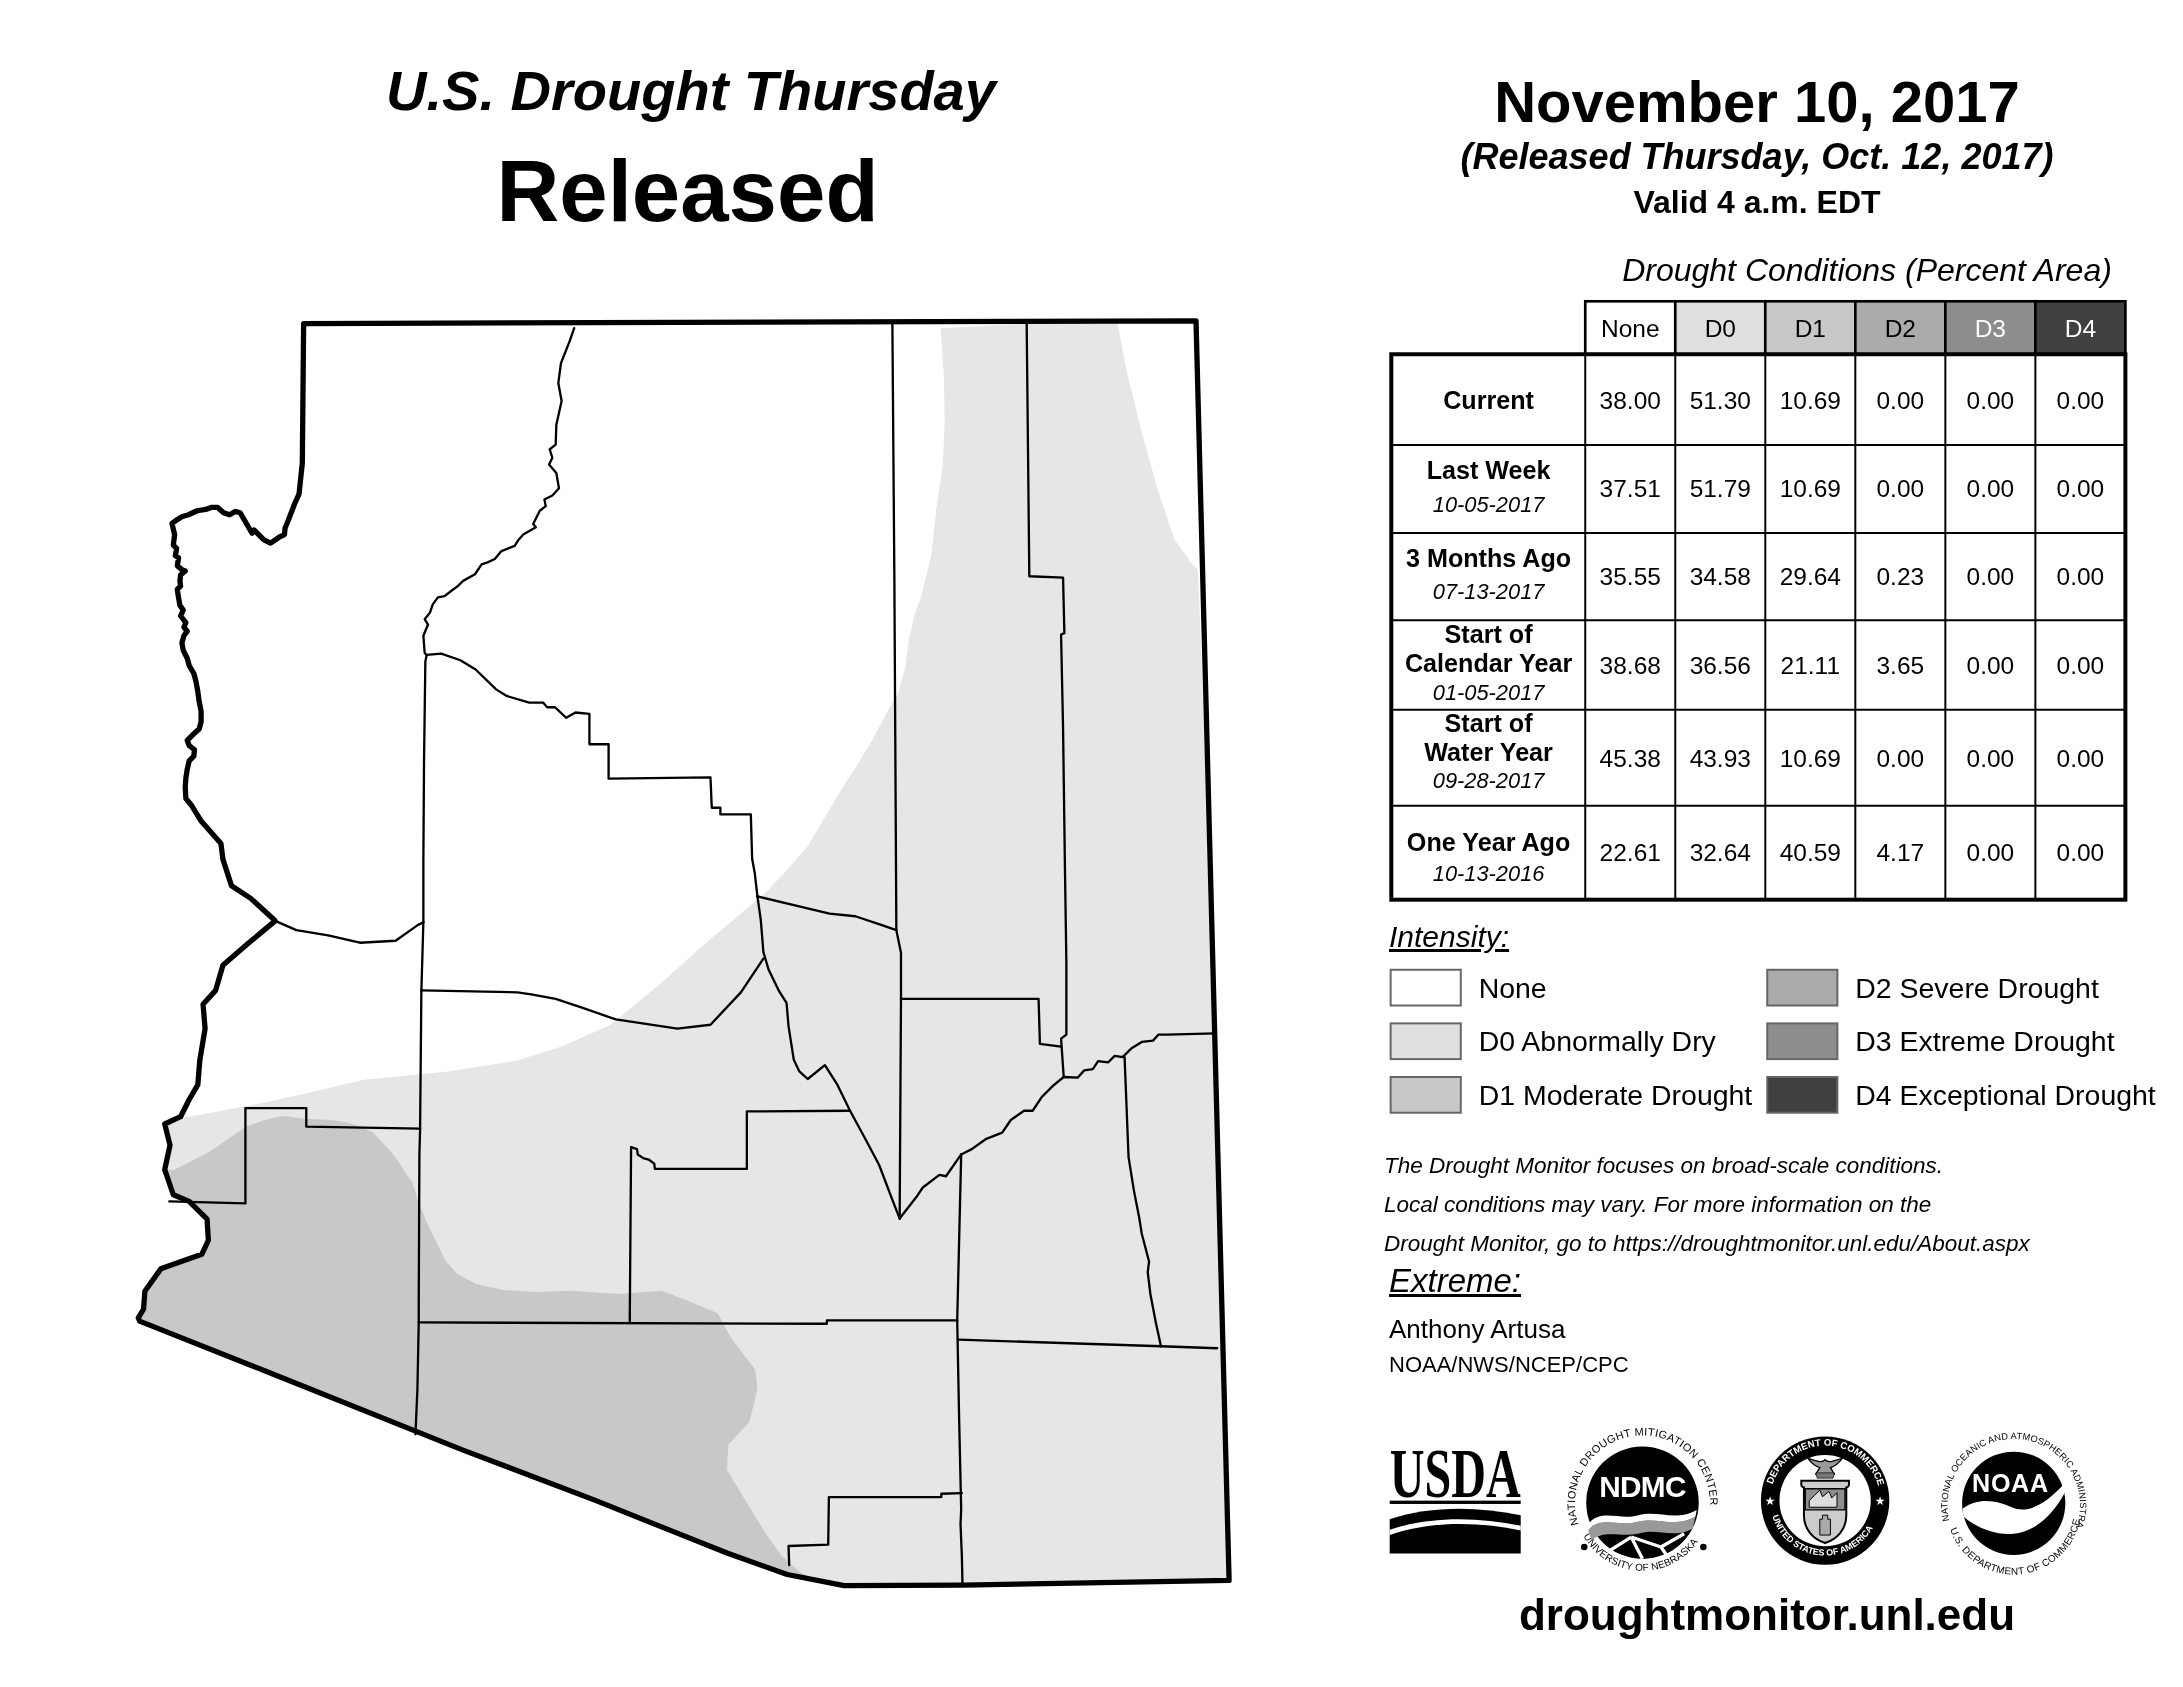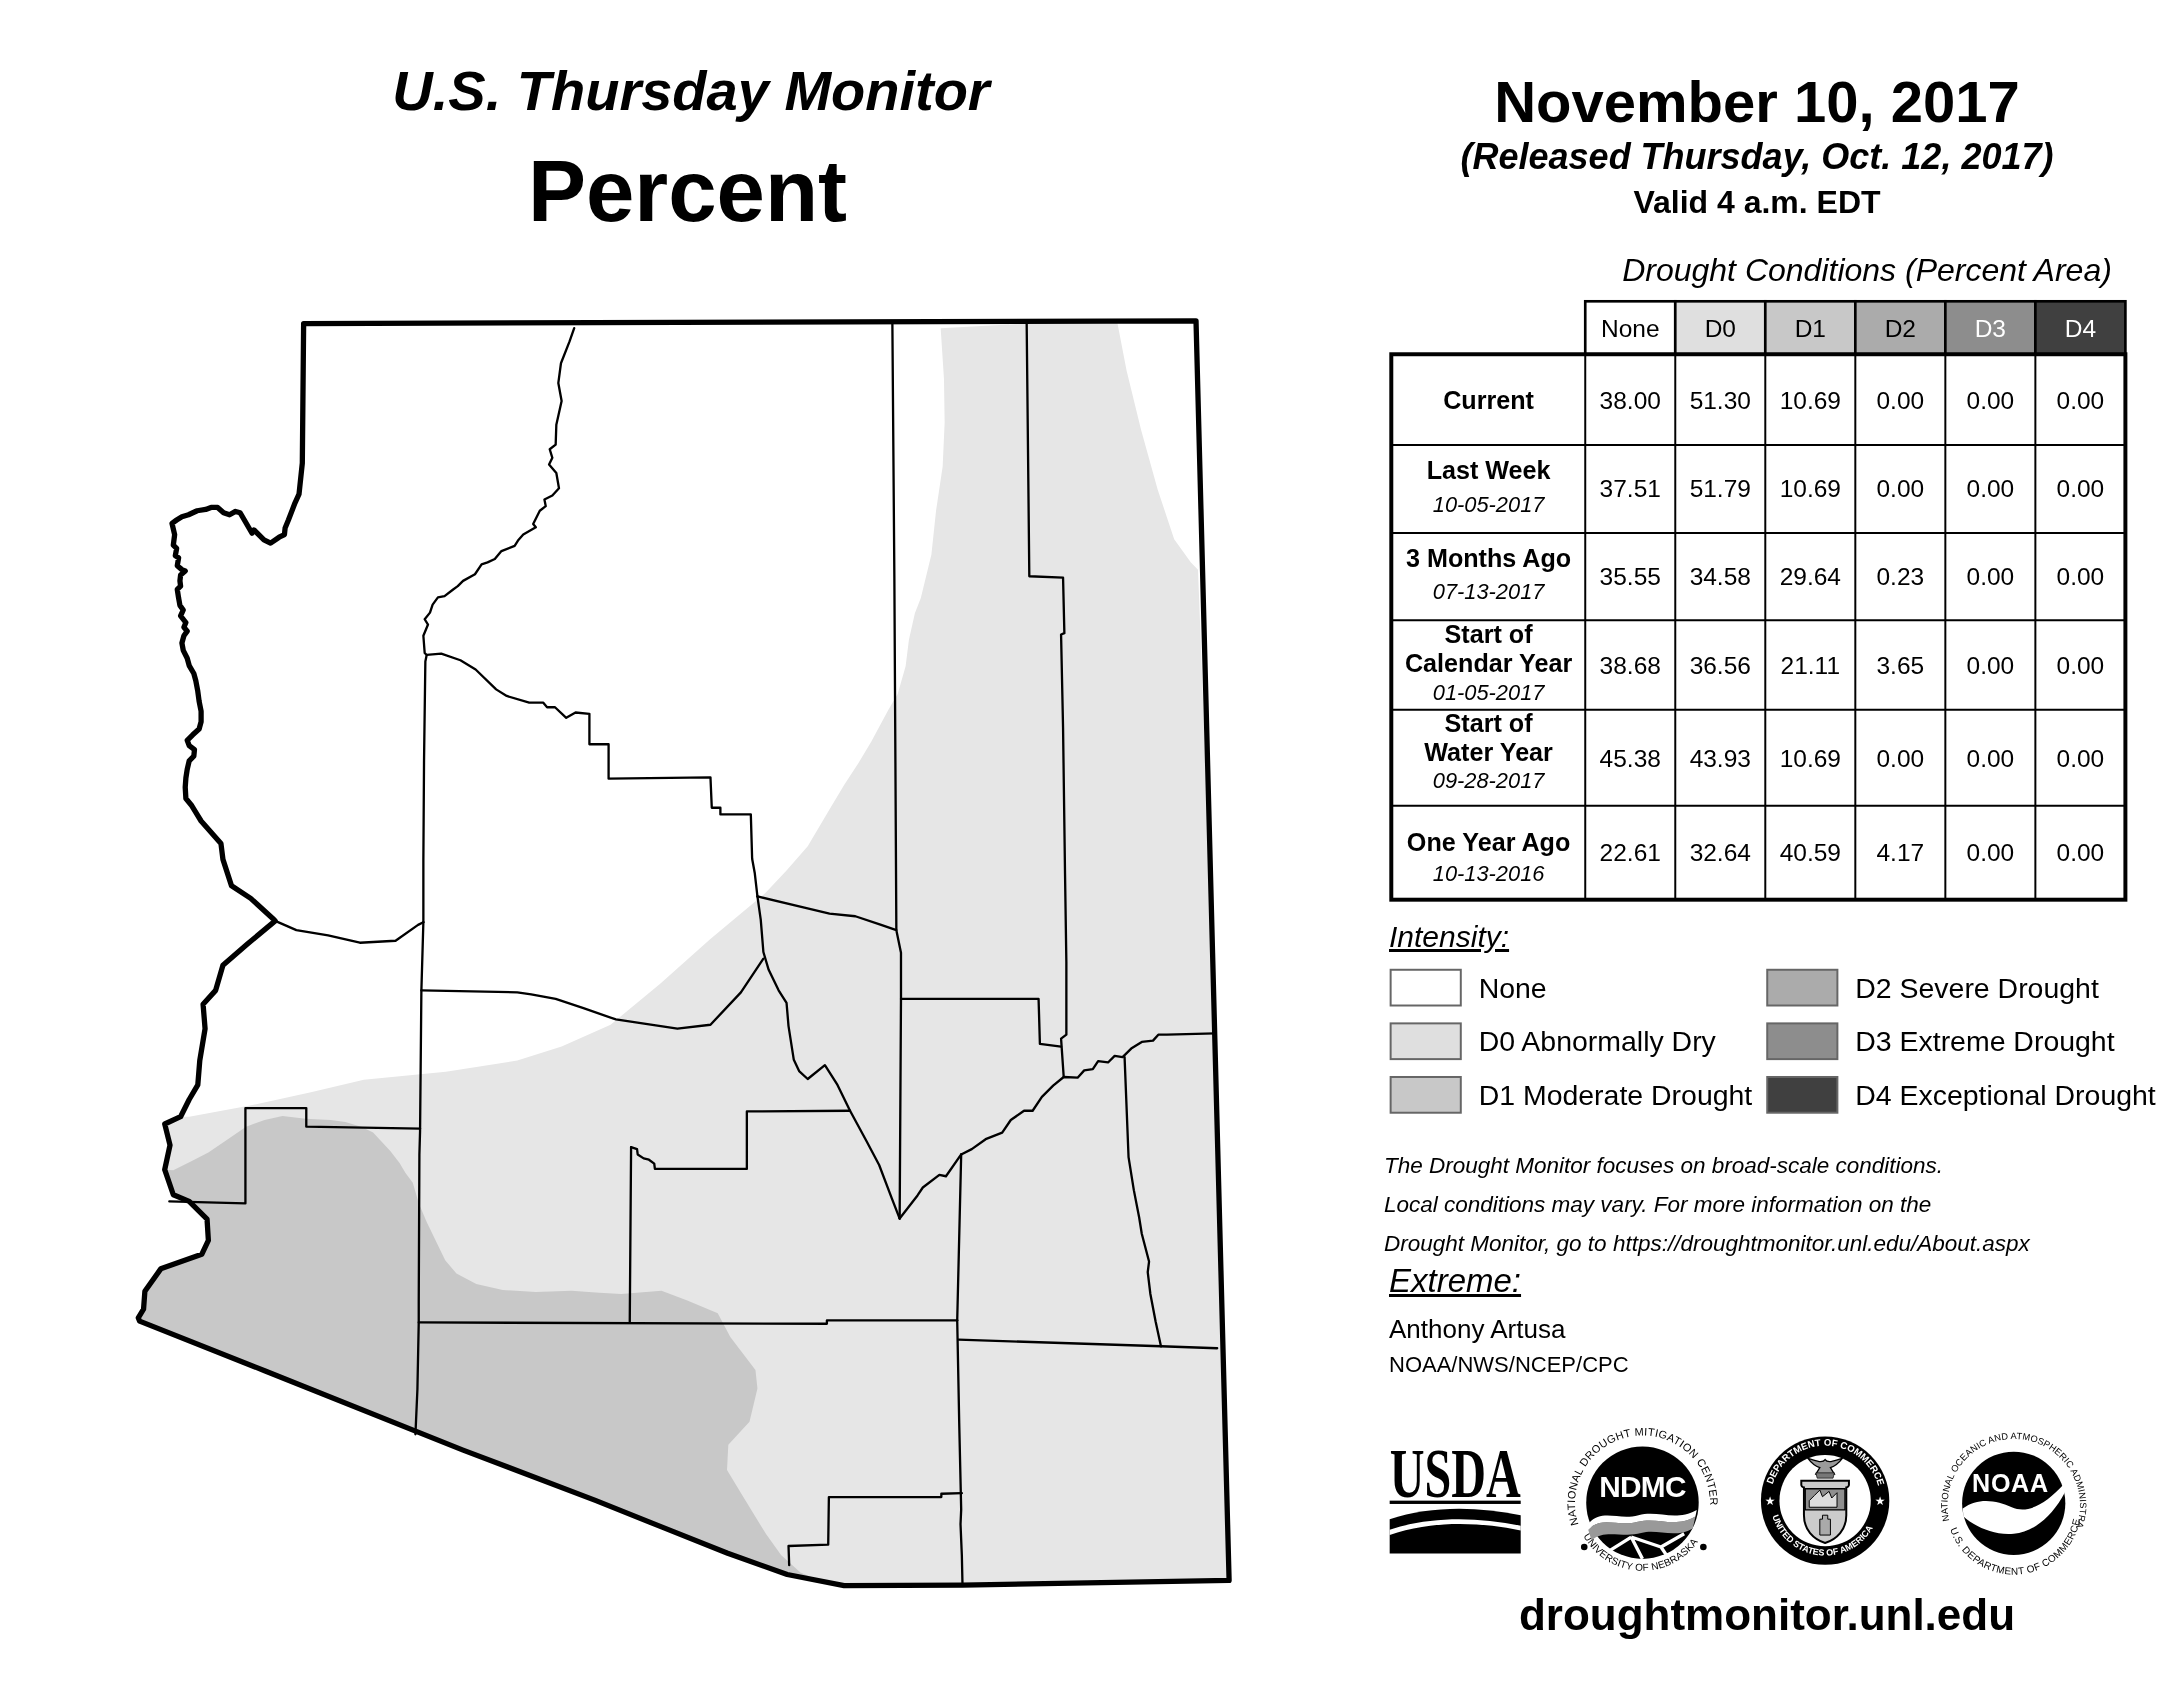--- a/index.html
+++ b/index.html
@@ -3,22 +3,22 @@
 <meta charset="utf-8">
 <style>
   html,body{margin:0;padding:0;}
   body{width:2183px;height:1687px;background:#ffffff;position:relative;
        font-family:"Liberation Sans", sans-serif;}
   .abs{position:absolute;}
   .ctr{text-align:center;}
 </style>
 </head>
 <body>
-<div class="abs ctr" style="left:251px;top:58px;width:880px;font-size:56px;font-weight:bold;font-style:italic;">U.S. Thursday Monitor</div>
-<div class="abs ctr" style="left:251px;top:141px;width:873px;font-size:87px;font-weight:bold;">Percent</div>
+<div class="abs ctr" style="left:251px;top:58px;width:880px;font-size:56px;font-weight:bold;font-style:italic;">U.S. Drought Thursday</div>
+<div class="abs ctr" style="left:251px;top:141px;width:873px;font-size:87px;font-weight:bold;">Released</div>
 
 <div class="abs ctr" style="left:1393px;top:68px;width:728px;font-size:58px;font-weight:bold;">November 10, 2017</div>
 <div class="abs ctr" style="left:1393px;top:136px;width:728px;font-size:36px;font-weight:bold;font-style:italic;">(Released Thursday, Oct. 12, 2017)</div>
 <div class="abs ctr" style="left:1393px;top:184px;width:728px;font-size:32px;font-weight:bold;">Valid 4 a.m. EDT</div>
 <div class="abs ctr" style="left:1589px;top:252px;width:556px;font-size:32px;font-style:italic;">Drought Conditions (Percent Area)</div>
 <svg class="abs" style="left:0;top:0;" width="2183" height="1687" viewBox="0 0 3300 2550">
 
 <path fill="#e6e6e6" stroke="none" d="M1422,496 L1427,573 1428,639 1425,705 1415,772 1408,838 1392,904 1383,927 1374,967 1369,1007 1357,1049 1343,1073 1317,1121 1298,1153 1277,1185 1253,1225 1221,1279 1189,1316 1157,1350 1073,1420 998,1487 923,1549 849,1582 782,1603 674,1620 550,1632 470,1651 374,1672 286,1688 273,1688 249,1699 257,1731 249,1768 262,1806 286,1816 313,1843 315,1875 305,1896 243,1918 219,1952 217,1979 209,1992 211,1997 400,2072 700,2192 900,2268 1000,2308 1100,2348 1190,2380 1276,2397 1455,2396 1858,2389 1833,1440 1811,861 1800,850 1775,815 1750,740 1725,650 1703,560 1688,482 Z"></path>
 
 <path fill="#c8c8c8" stroke="none" d="M262,1769 L290,1755 315,1742 340,1725 372,1703 400,1693 427,1687 462,1691 500,1693 522,1696 546,1703 564,1712 577,1726 590,1740 604,1758 613,1773 624,1788 633,1819 645,1847 660,1878 673,1905 690,1925 720,1941 760,1950 810,1953 864,1951 906,1954 939,1956 1000,1951 1039,1966 1085,1985 1104,2021 1142,2071 1145,2099 1133,2149 1101,2184 1099,2222 1120,2257 1158,2319 1181,2351 1210,2377 1240,2390 1190,2380 1100,2348 1000,2308 900,2268 700,2192 400,2072 211,1997 209,1992 217,1979 219,1952 243,1918 305,1896 315,1875 313,1843 286,1816 262,1806 249,1768 Z"></path>

